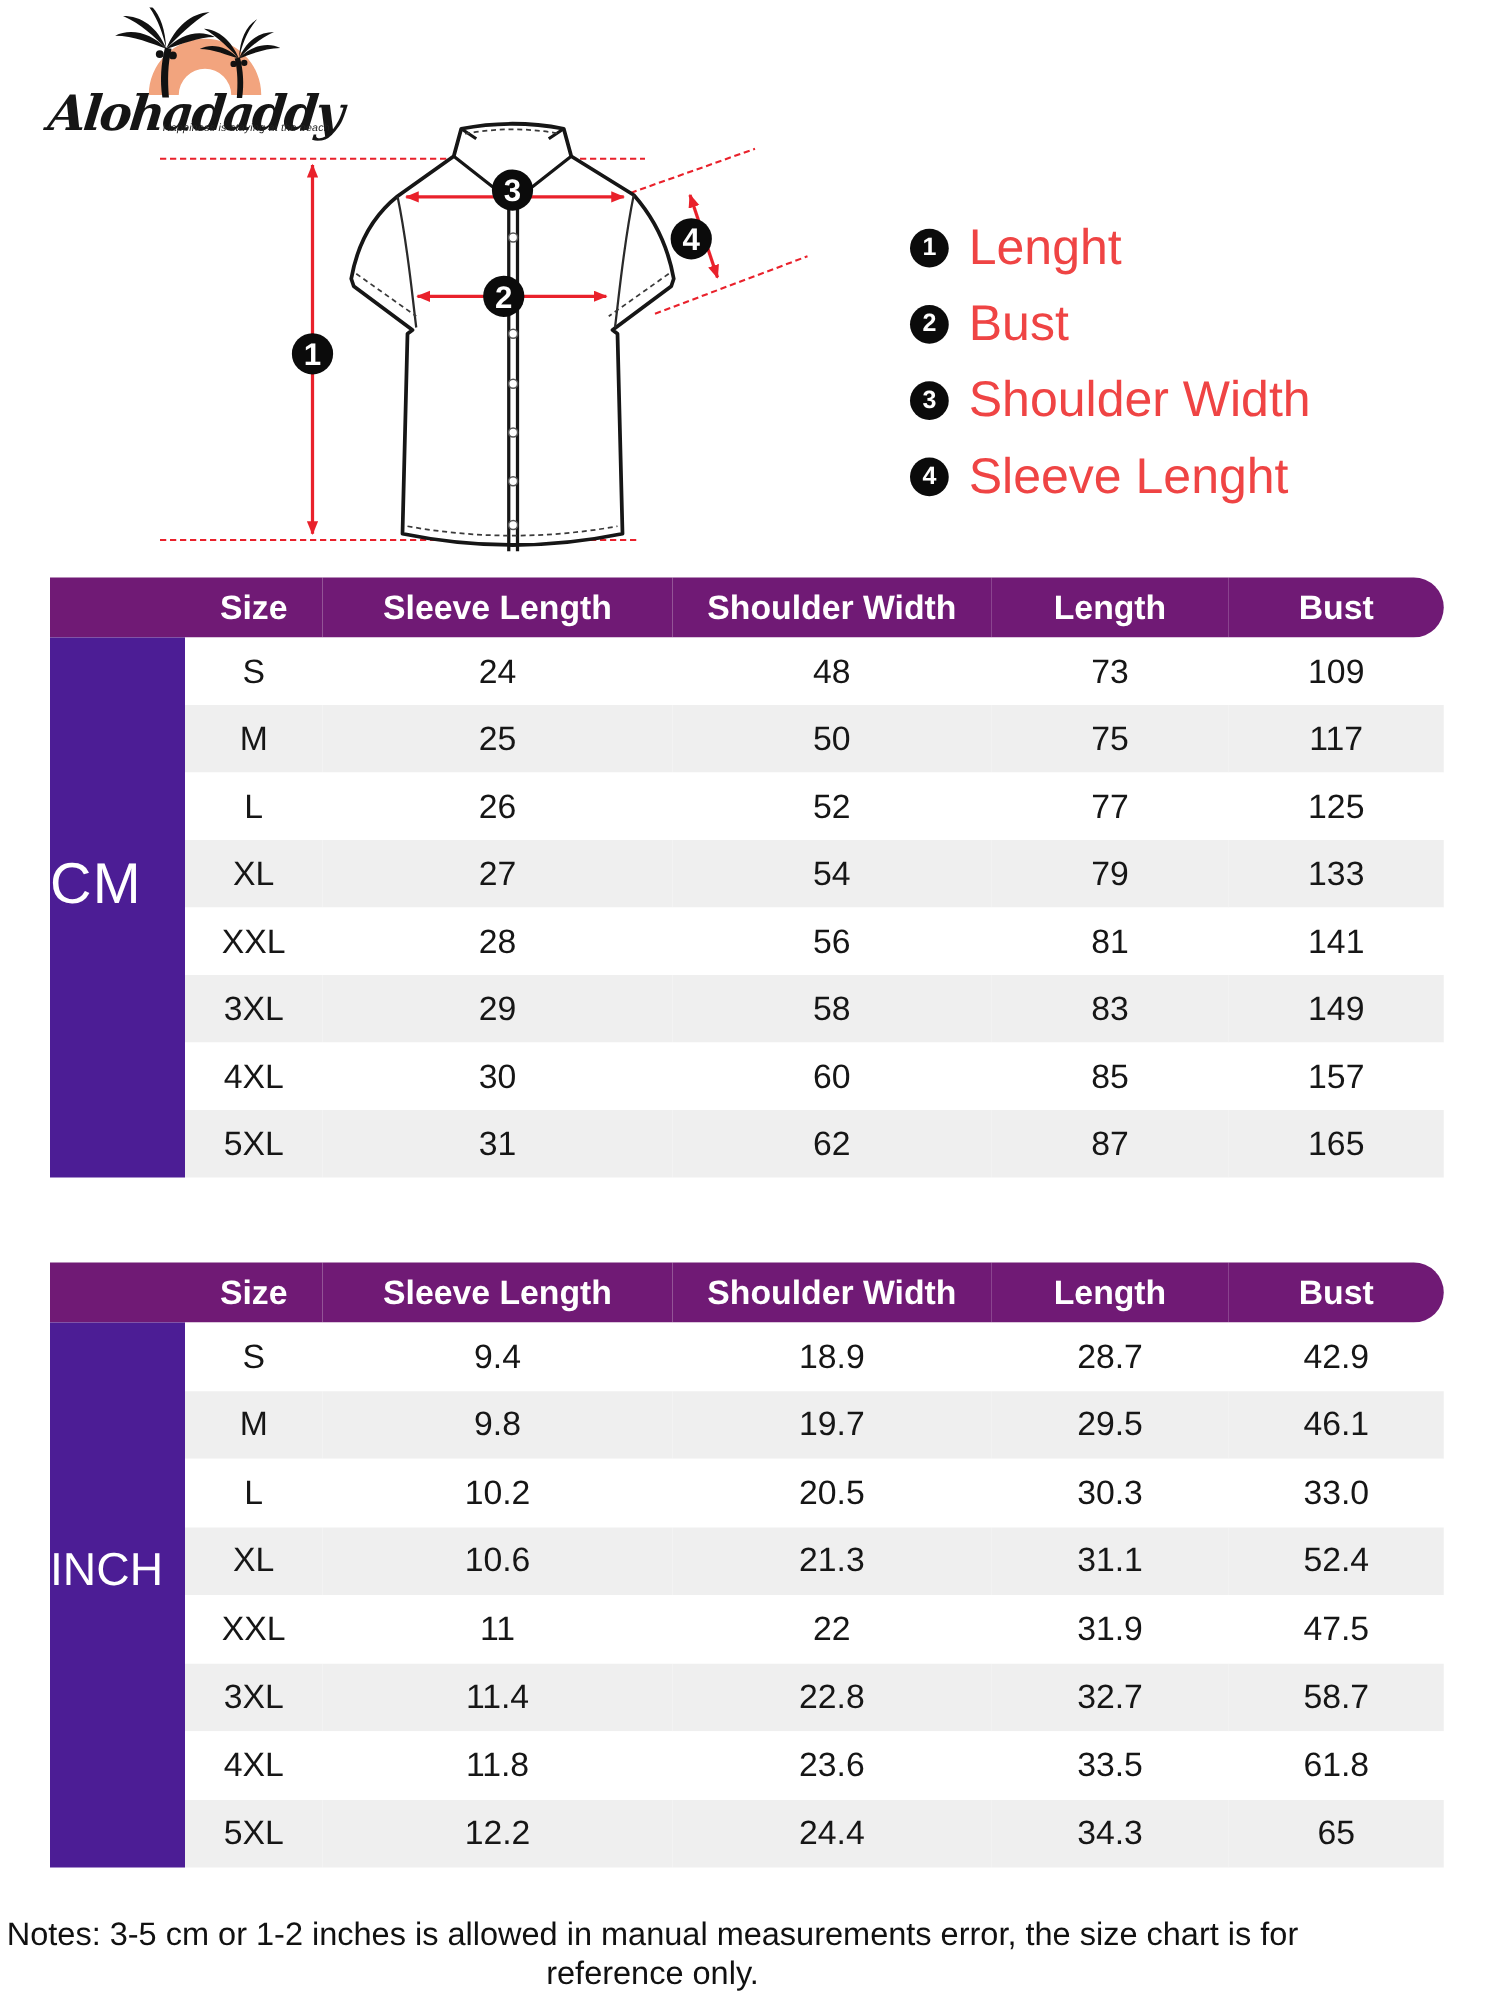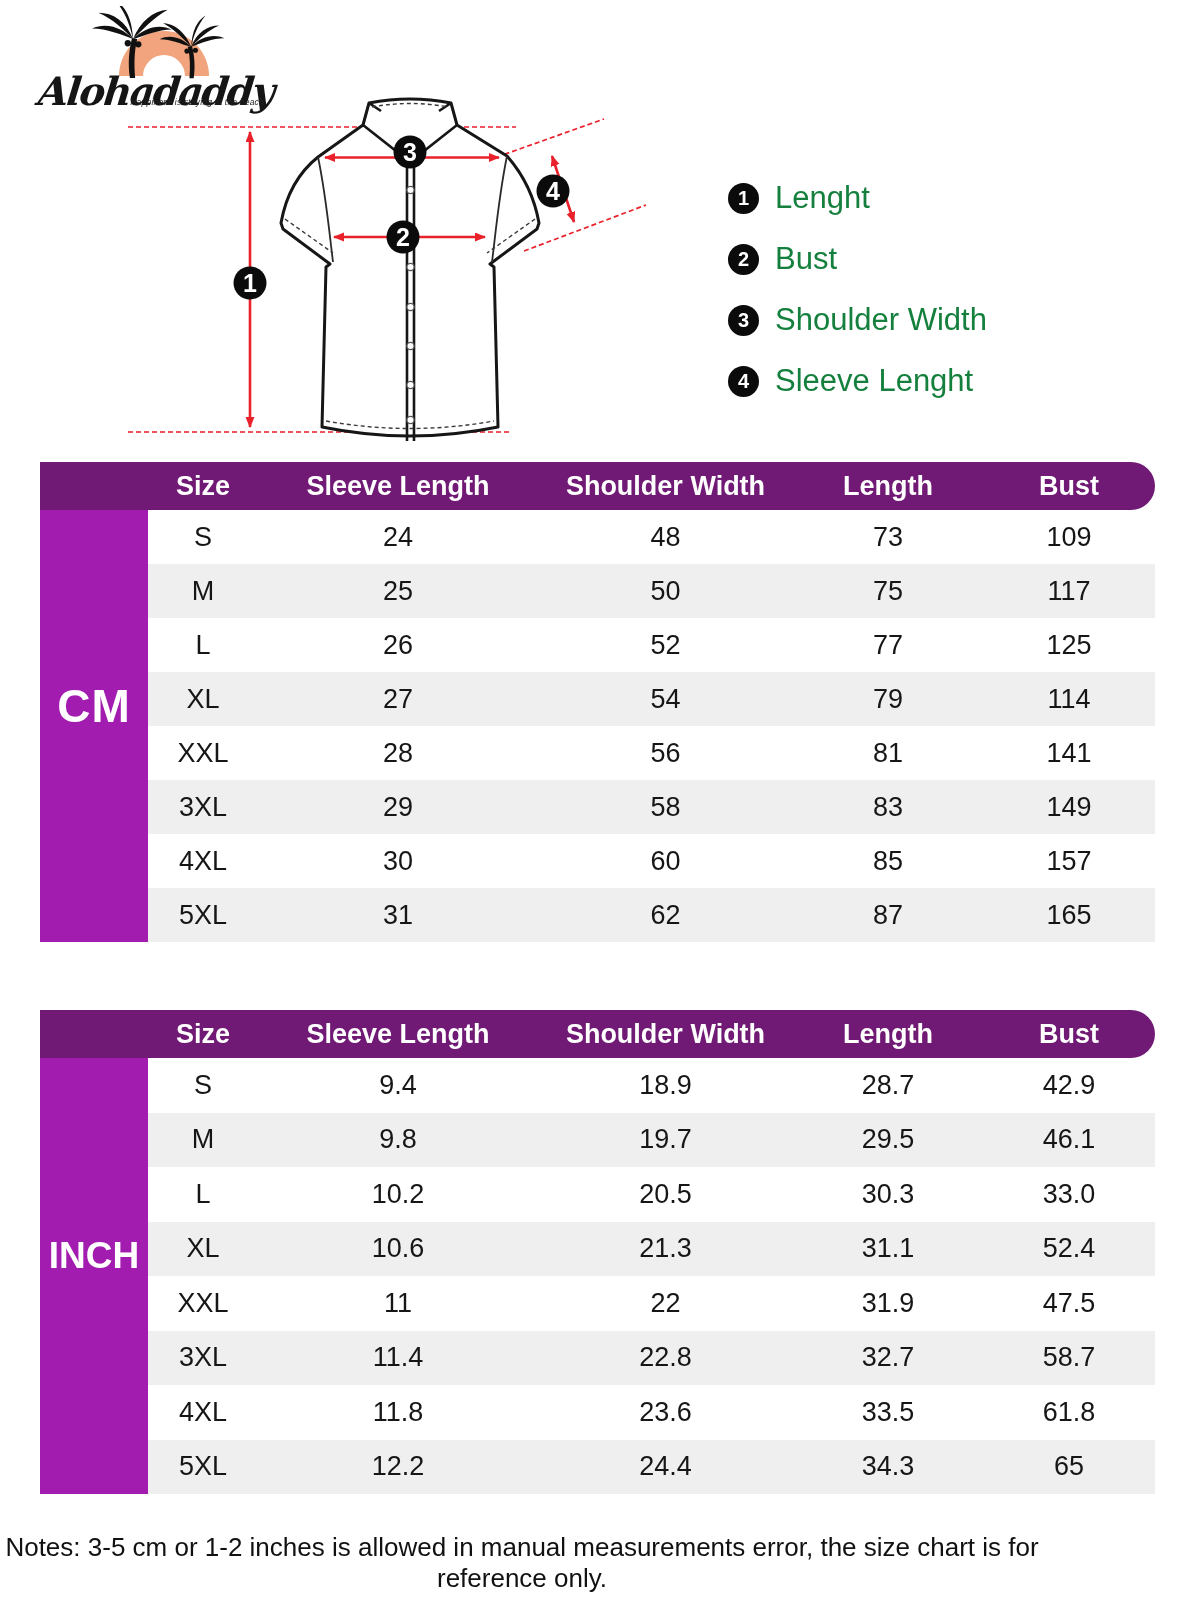--- a/index.html
+++ b/index.html
@@ -21,32 +21,32 @@
 
   
   .shirt-svg{position:absolute;left:120px;top:95px;width:560px;height:360px;}
 
   
   .legend{position:absolute;left:728px;top:180px;margin:0;padding:0;list-style:none;
           display:flex;flex-direction:column;gap:25px;}
   .legend li{display:flex;align-items:center;gap:16px;height:36px;}
   .legend .badge{width:31px;height:31px;border-radius:50%;background:#0b0b0b;color:#fff;
           display:flex;align-items:center;justify-content:center;font-weight:700;font-size:20px;flex:0 0 31px;}
-  .legend .lab{font-size:31px;color:#15803d;}
+  .legend .lab{font-size:40px;color:#ef4444;}
 
   
   table.size-table{position:absolute;left:40px;width:1115px;border-collapse:separate;
           border-spacing:0;table-layout:fixed;}
   table.cm{top:462px;} table.inch{top:1010px;}
   .size-table th{background:#701a75;color:#fff;font-weight:700;font-size:27px;
           height:48px;padding:0;text-align:center;}
   .size-table th:last-child{border-radius:0 24px 24px 0;}
   .size-table td{font-size:27px;text-align:center;padding:0;color:#161616;}
   .cm tbody tr{height:54px;} .inch tbody tr{height:54.5px;}
-  .size-table td.unit-cell{background:#a21caf;color:#fff;font-weight:700;text-align:center;}
+  .size-table td.unit-cell{background:#4c1d95;color:#fff;font-weight:400;text-align:left;}
   .size-table td.unit-cell span{display:inline-block;transform:translateY(-20px);}
   .cm td.unit-cell span{font-size:46px;letter-spacing:1px;}
   .inch td.unit-cell span{font-size:37px;}
   .size-table tbody tr:nth-child(odd) td:not(.unit-cell){background:#ffffff;}
   .size-table tbody tr:nth-child(even) td:not(.unit-cell){background:#efefef;}
 
   
   .note{position:absolute;left:0;top:1532px;width:1044px;text-align:center;
         font-size:26px;color:#111;}
 </style>
@@ -211,21 +211,21 @@
           <td>26</td>
           <td>52</td>
           <td>77</td>
           <td>125</td>
         </tr>
         <tr>
           <td>XL</td>
           <td>27</td>
           <td>54</td>
           <td>79</td>
-          <td>114</td>
+          <td>133</td>
         </tr>
         <tr>
           <td>XXL</td>
           <td>28</td>
           <td>56</td>
           <td>81</td>
           <td>141</td>
         </tr>
         <tr>
           <td>3XL</td>

